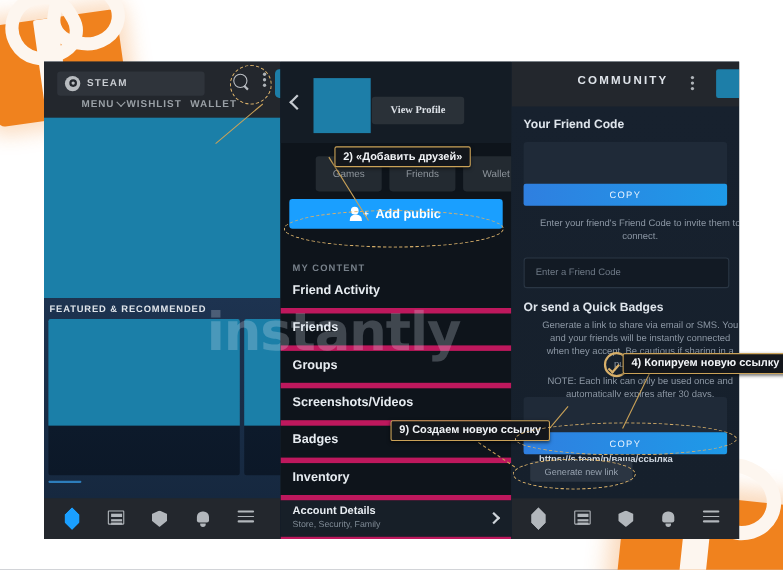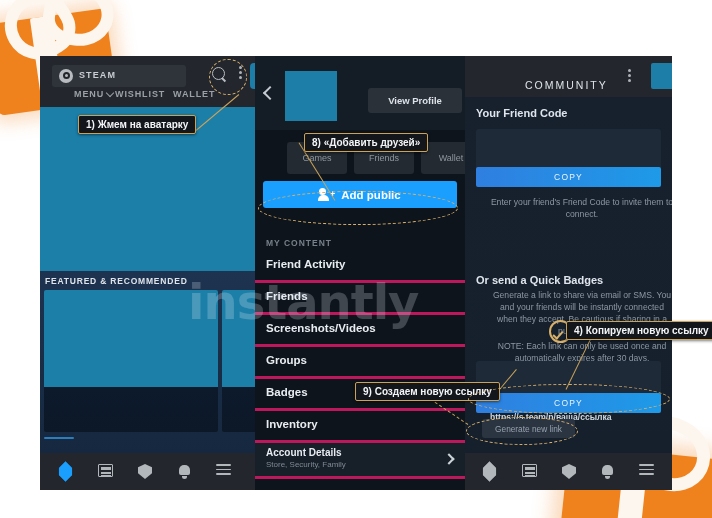--- a/index.html
+++ b/index.html
@@ -93,52 +93,52 @@
       border-radius:0 0 3px 3px;}
   .ic-burger{width:15px;height:11px;position:relative;}
   .ic-burger i{position:absolute;left:0;width:15px;height:1.8px;background:#b2b7bc;border-radius:1px;}
   .ic-burger i:nth-child(1){top:0;} .ic-burger i:nth-child(2){top:4.5px;} .ic-burger i:nth-child(3){top:9px;}
 
   
   .mid-head{position:absolute;left:0;top:0;width:210px;height:74px;background:#141c25;}
   .back-chev{position:absolute;left:10px;top:32px;width:8px;height:8px;
       border-left:2px solid #c6cbd1;border-bottom:2px solid #c6cbd1;transform:rotate(45deg);}
   .mid-avatar{position:absolute;left:30px;top:15px;width:52px;height:50px;background:#1d7ea8;}
-  .view-profile{position:absolute;left:113px;top:32px;width:94px;height:25px;background:#2a3138;
+  .view-profile{position:absolute;left:83px;top:32px;width:84px;height:25px;background:#2a3138;
       border-radius:3px;display:flex;align-items:center;justify-content:center;
-      font-size:9.5px;color:#dde2e8;font-weight:bold;}
+      font-size:9.5px;color:#dde2e8;font-weight:bold;font-family:Liberation Serif, serif;}
 
   .tiles{position:absolute;left:8px;top:86px;width:226px;height:32px;margin-left:24px;}
   .tile{position:absolute;top:0;width:60px;height:32px;background:#232a31;border-radius:3px;
       display:flex;align-items:center;justify-content:center;font-size:9px;color:#8e959c;}
   .tile:nth-child(1){left:0;} .tile:nth-child(2){left:67px;} .tile:nth-child(3){left:134px;}
 
   .add-friends{position:absolute;left:8px;top:125px;width:194px;height:27px;background:#1a9fff;border-radius:3px;
       display:flex;align-items:center;justify-content:center;gap:7px;
       font-size:11.5px;color:#fff;font-weight:bold;}
   .ic-addfriend{position:relative;width:15px;height:13px;}
   .ic-addfriend:before{content:"";position:absolute;left:0;top:0;width:7px;height:7px;border-radius:50%;background:#fff;}
   .ic-addfriend:after{content:"";position:absolute;left:-1px;top:7px;width:11px;height:6px;
       border-radius:5px 5px 0 0;background:#fff;}
   .plusmark{position:absolute;right:-1px;top:2px;font-size:9px;color:#fff;font-weight:bold;line-height:1;}
 
   .my-content{position:absolute;left:11px;top:182px;font-size:8.5px;letter-spacing:1px;color:#77808a;font-weight:bold;}
   .mlist{position:absolute;left:0;top:195px;width:210px;}
-  .mrow{position:relative;height:29px;border-bottom:3px solid #be185d;}
+  .mrow{position:relative;height:29px;border-bottom:5px solid #be185d;}
   .mrow span{position:absolute;left:11px;top:7px;font-size:11.5px;color:#e7ecf1;font-weight:bold;}
   .mrow.sub{height:33px;background:#171f28;}
   .mrow.sub .t{position:absolute;left:11px;top:4px;font-size:10px;color:#e7ecf1;font-weight:bold;}
   .mrow.sub .s{position:absolute;left:11px;top:17px;font-size:8px;color:#7f8a95;}
   .mrow .arr{position:absolute;right:12px;top:10px;width:6px;height:6px;
       border-right:2px solid #cdd3d9;border-top:2px solid #cdd3d9;transform:rotate(45deg);}
   .mrow.sub .arr{top:12px;}
 
   
   .comm-head{position:absolute;left:0;top:0;width:207px;height:41px;background:#23272d;}
-  .comm-title{position:absolute;left:60px;top:23px;font-size:10.5px;letter-spacing:2px;color:#dfe4ea;font-weight:normal;}
+  .comm-title{position:absolute;left:60px;top:11px;font-size:10.5px;letter-spacing:2px;color:#dfe4ea;font-weight:bold;}
   .comm-kebab{position:absolute;left:163px;top:13px;width:3px;height:13px;}
   .comm-kebab i{display:block;width:3px;height:3px;border-radius:50%;background:#aeb3b8;margin-bottom:2px;}
   .comm-avatar{position:absolute;left:186px;top:7px;width:27px;height:26px;background:#1d7ea8;border-radius:2px;}
 
   .rbody{position:absolute;left:0;top:41px;width:207px;height:356px;
       background:linear-gradient(180deg,#17212e 0%,#16202c 100%);}
   .r-h{position:absolute;left:11px;font-size:11px;color:#dfe5ec;font-weight:bold;}
   .code-card{position:absolute;left:11px;top:32px;width:185px;height:58px;background:#1f2a38;border-radius:3px;}
   .copy-btn{position:absolute;left:0;bottom:0;width:185px;height:20px;border-radius:2px;
       background:linear-gradient(90deg,#2f7fe0 0%,#1e9ae8 100%);
@@ -273,24 +273,24 @@
     <div class="my-content">MY CONTENT</div>
 
     <div class="mlist">
       <div class="mrow">
           <span>Friend Activity</span>
         </div>
       <div class="mrow">
           <span>Friends</span>
         </div>
       <div class="mrow">
+          <span>Groups</span>
+        </div>
+      <div class="mrow">
           <span>Screenshots/Videos</span>
-        </div>
-      <div class="mrow">
-          <span>Groups</span>
         </div>
       <div class="mrow">
           <span>Badges</span>
         </div>
       <div class="mrow">
           <span>Inventory</span>
         </div>
       <div class="mrow sub">
         <div class="t">Account Details</div>
         <div class="s">Store, Security, Family</div>
@@ -309,20 +309,23 @@
         </div>
       <div class="comm-avatar"></div>
     </div>
 
     <div class="rbody">
       <div class="r-h" style="top:10px">Your Friend Code</div>
       <div class="code-card">
         <div class="copy-btn">COPY</div>
       </div>
       <div class="r-p" style="top:99px">Enter your friend's Friend Code to invite them to connect.</div>
+      <div class="code-input">
+        <span>Enter a Friend Code</span>
+      </div>
 
       <div class="r-h" style="top:177px">Or send a Quick Badges</div>
       <div class="r-p" style="top:192px">Generate a link to share via email or SMS. You and your friends will be instantly connected when they accept. Be cautious if sharing in a public place.</div>
       <div class="r-p" style="top:243px">NOTE: Each link can only be used once and automatically expires after 30 days.</div>
 
       <div class="link-card">
         <div class="link-url">https://s.team/p/ваша/ссылка</div>
         <div class="copy-btn2">COPY</div>
       </div>
       <div class="gen-btn">Generate new link</div>
@@ -351,25 +354,24 @@
     </div>
   </div>
 
   <div id="wm">instantly</div>
 </div>
 
 <div id="anno">
 
   <div class="ell" style="left:209px;top:59px;width:36px;height:34px;"></div>
   <div class="leader solid" style="left:196px;top:130px;width:56px;transform:rotate(-40deg);"></div>
-  <div class="callout" style="left:78px;top:115px;">1) Жмем на аватарку</div>
 
   <div class="ell" style="left:258px;top:191px;width:198px;height:32px;"></div>
   <div class="leader solid" style="left:335px;top:200px;width:68px;transform:rotate(-122deg);"></div>
-  <div class="callout" style="left:304px;top:133px;">8) «Добавить друзей»</div>
+  <div class="callout" style="left:304px;top:133px;">2) «Добавить друзей»</div>
 
   <div class="ell" style="left:466px;top:417px;width:110px;height:26px;"></div>
   <div class="leader" style="left:468px;top:424px;width:40px;transform:rotate(-146deg);"></div>
   <div class="leader solid" style="left:492px;top:398px;width:38px;transform:rotate(-50deg);"></div>
   <div class="callout" style="left:355px;top:382px;">9) Создаем новую ссылку</div>
 
   <div class="ell" style="left:468px;top:384px;width:200px;height:28px;"></div>
   <div class="check" style="left:549px;top:320px;"></div>
   <div class="leader solid" style="left:566px;top:389px;width:63px;transform:rotate(-64deg);"></div>
   <div class="callout" style="left:566px;top:321px;">4) Копируем новую ссылку</div>

